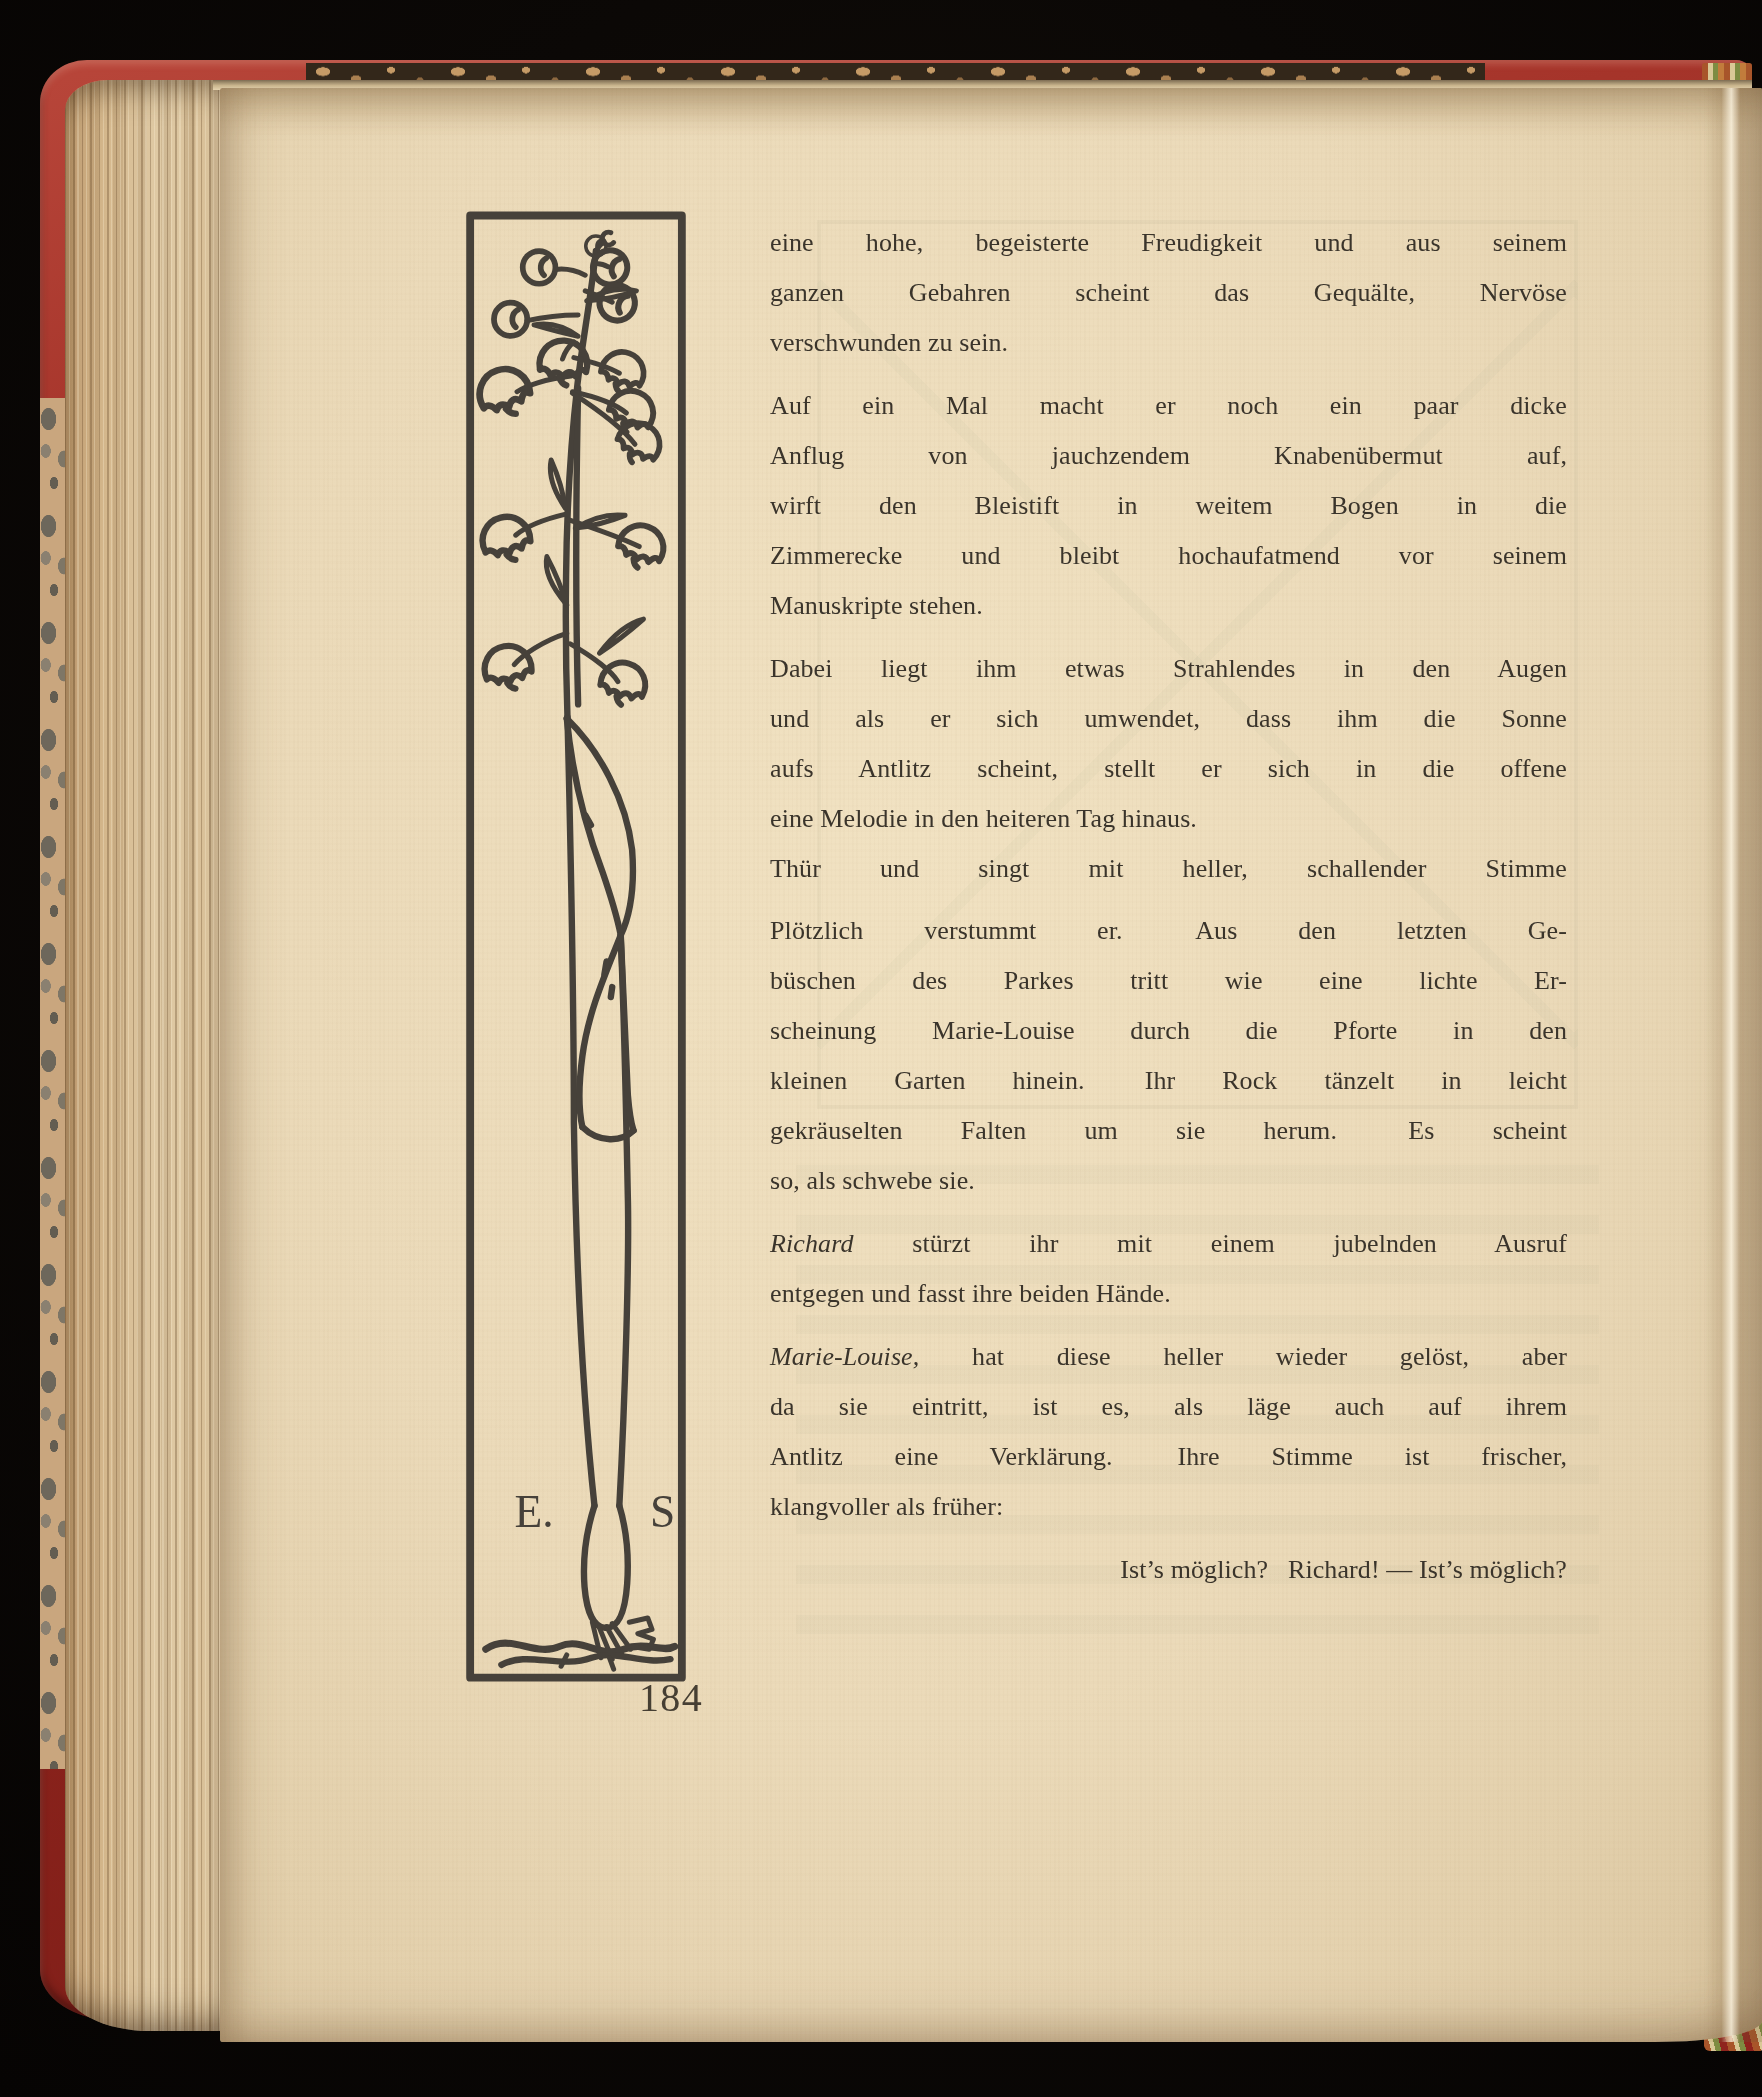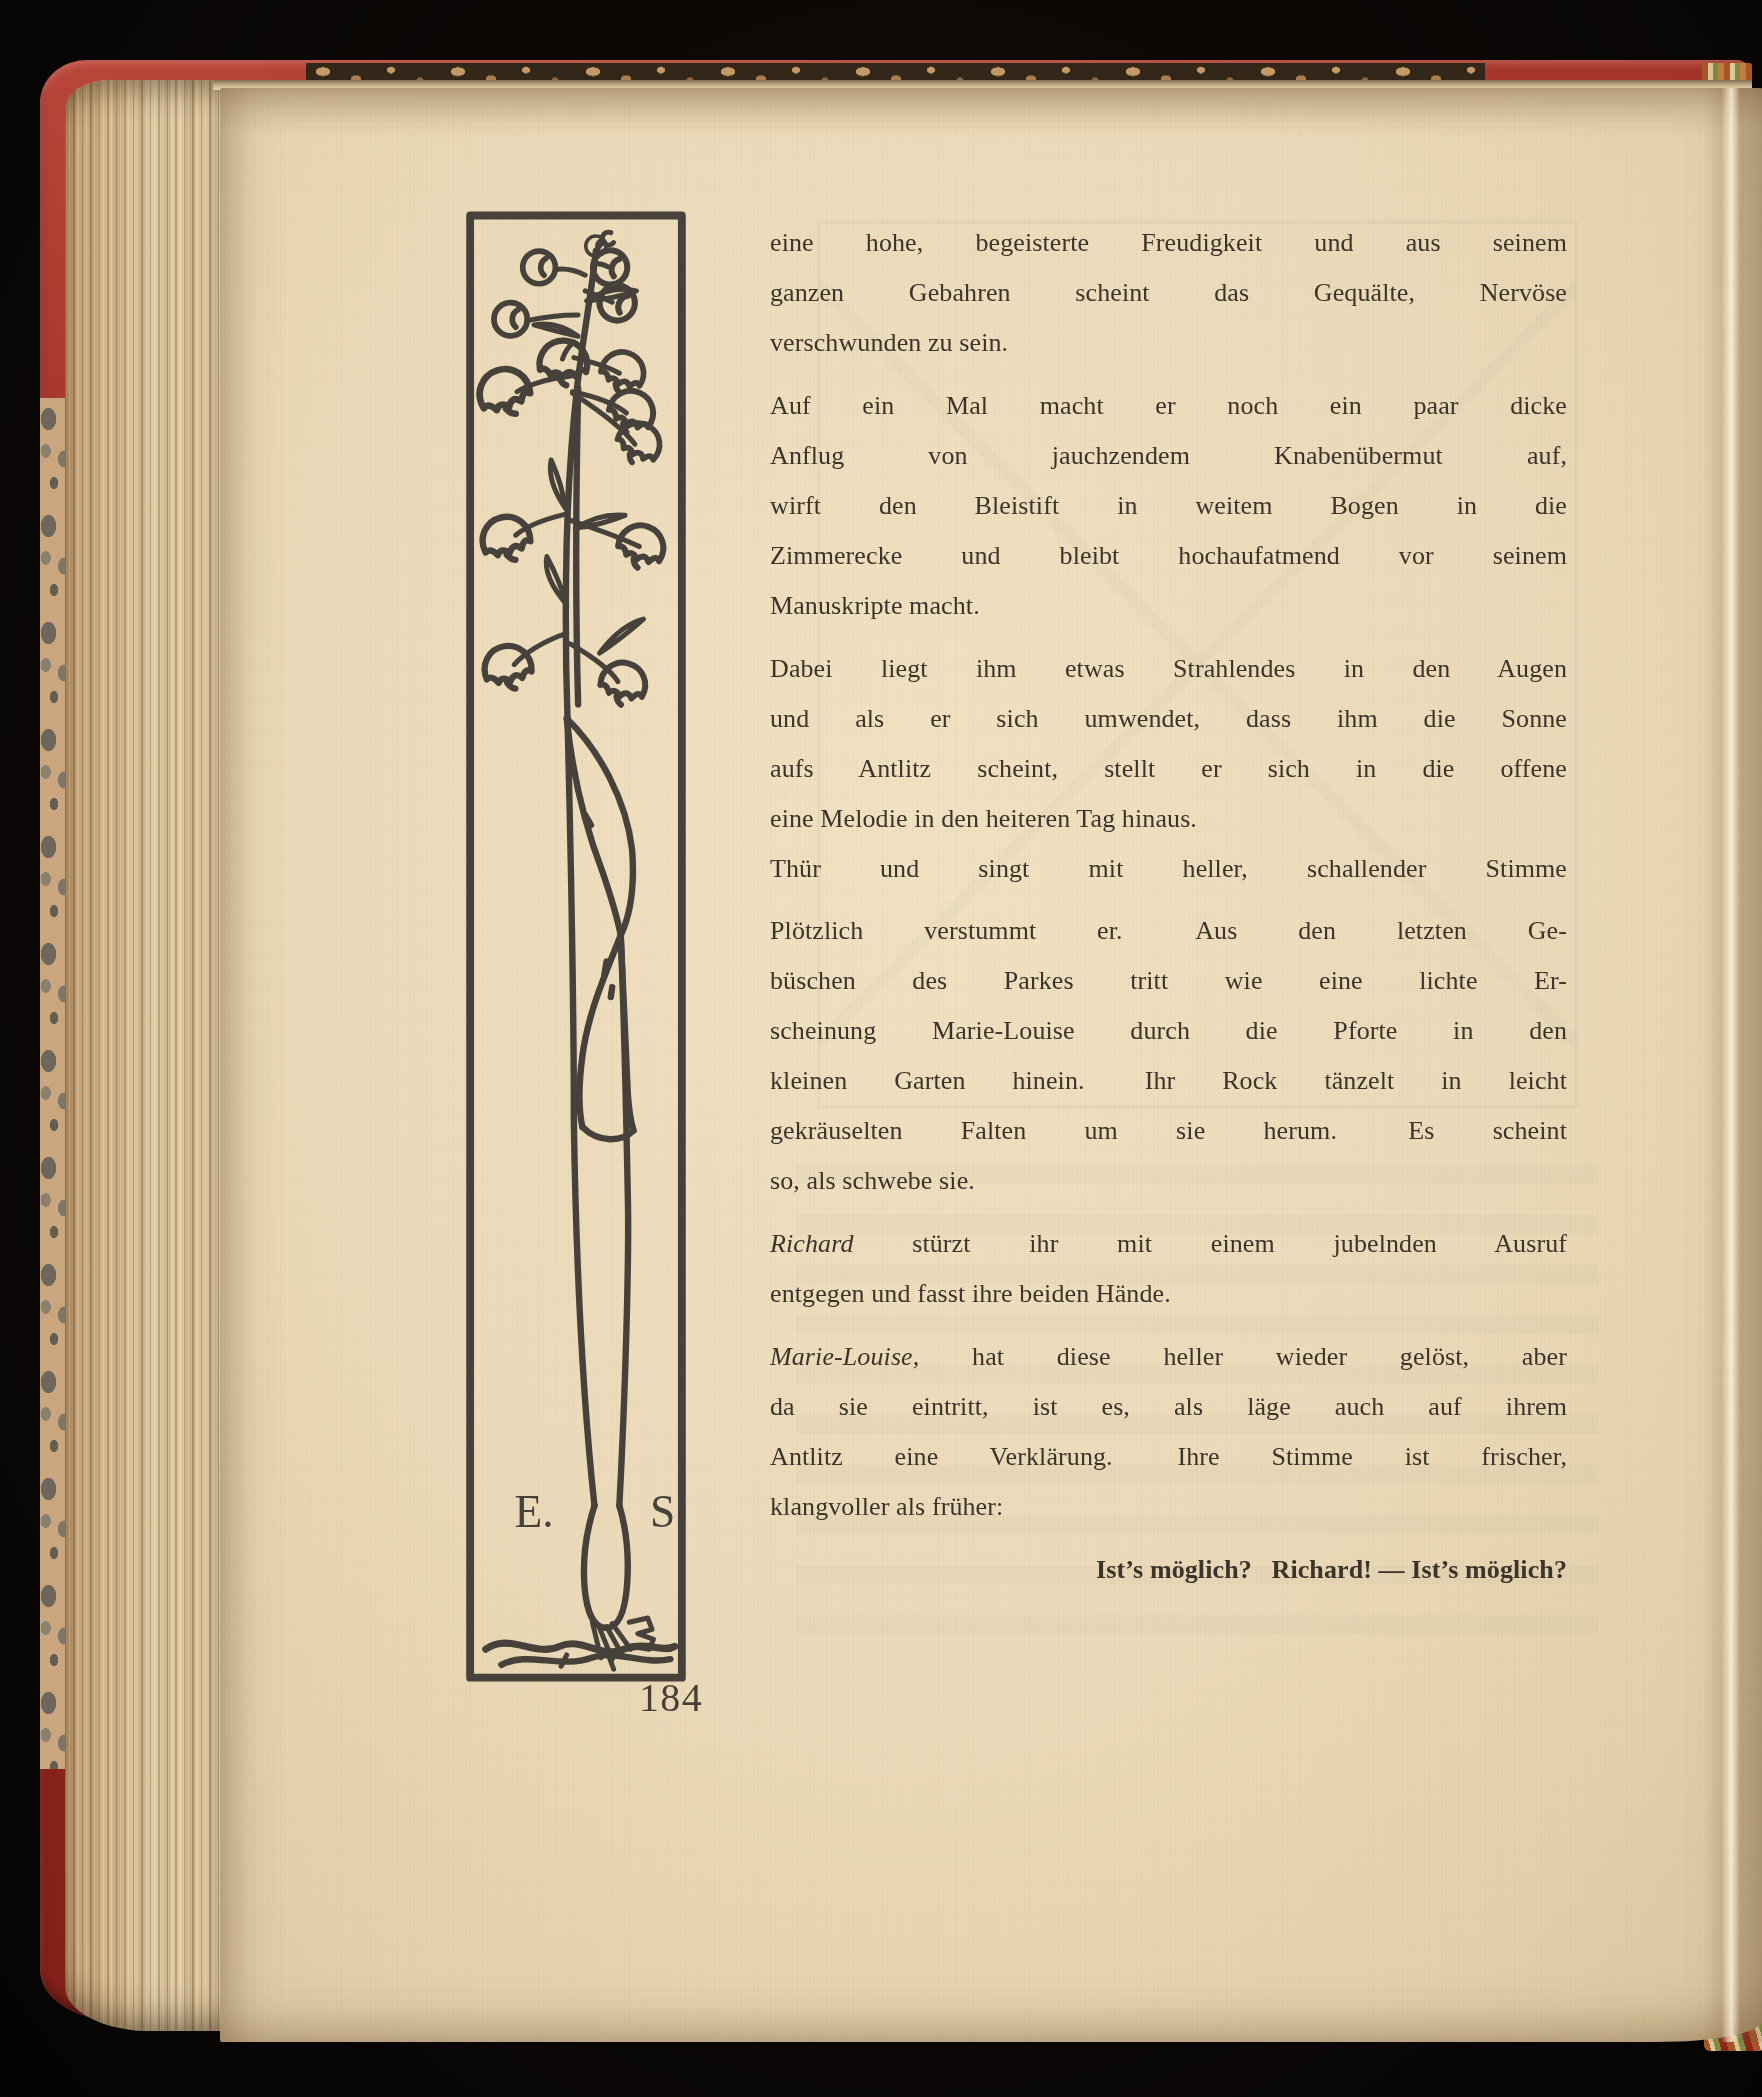--- a/index.html
+++ b/index.html
@@ -106,21 +106,21 @@
   
   #plate{left:460px;top:207px;width:232px;height:1482px;z-index:7;}
   
   #text-column{
     left:770px;top:218px;width:797px;z-index:7;
     font-size:26px;line-height:50px;color:#3a342b;letter-spacing:0.1px;
   }
   .para{margin:0 0 12.8px 0;}
   .tline{text-align:justify;text-align-last:justify;}
   .tline.tlast{text-align-last:left;}
-  .para.right .tline{text-align:center;text-align-last:right;font-weight:bold;}
+  .para.right .tline{text-align:center;text-align-last:right;}
   .tline i{}
   #page-number{
     left:625px;top:1674px;width:92px;z-index:7;text-align:center;
     font-size:40px;color:#463f33;letter-spacing:1.4px;
   }
 </style>
 </head>
 <body>
 
 <div class="abs" id="cover-red"></div>
@@ -229,21 +229,21 @@
     <div class="para">
       <div class="tline">eine hohe, begeisterte Freudigkeit und aus seinem</div>
       <div class="tline">ganzen Gebahren scheint das Gequälte, Nervöse</div>
       <div class="tline tlast">verschwunden zu sein.</div>
     </div>
     <div class="para">
       <div class="tline">Auf ein Mal macht er noch ein paar dicke</div>
       <div class="tline">Anflug von jauchzendem Knabenübermut auf,</div>
       <div class="tline">wirft den Bleistift in weitem Bogen in die</div>
       <div class="tline">Zimmerecke und bleibt hochaufatmend vor seinem</div>
-      <div class="tline tlast">Manuskripte macht.</div>
+      <div class="tline tlast">Manuskripte stehen.</div>
     </div>
     <div class="para">
       <div class="tline">Dabei liegt ihm etwas Strahlendes in den Augen</div>
       <div class="tline">und als er sich umwendet, dass ihm die Sonne</div>
       <div class="tline">aufs Antlitz scheint, stellt er sich in die offene</div>
       <div class="tline tlast">eine Melodie in den heiteren Tag hinaus.</div>
       <div class="tline">Thür und singt mit heller, schallender Stimme</div>
     </div>
     <div class="para">
       <div class="tline">Plötzlich verstummt er.  Aus den letzten Ge-</div>

